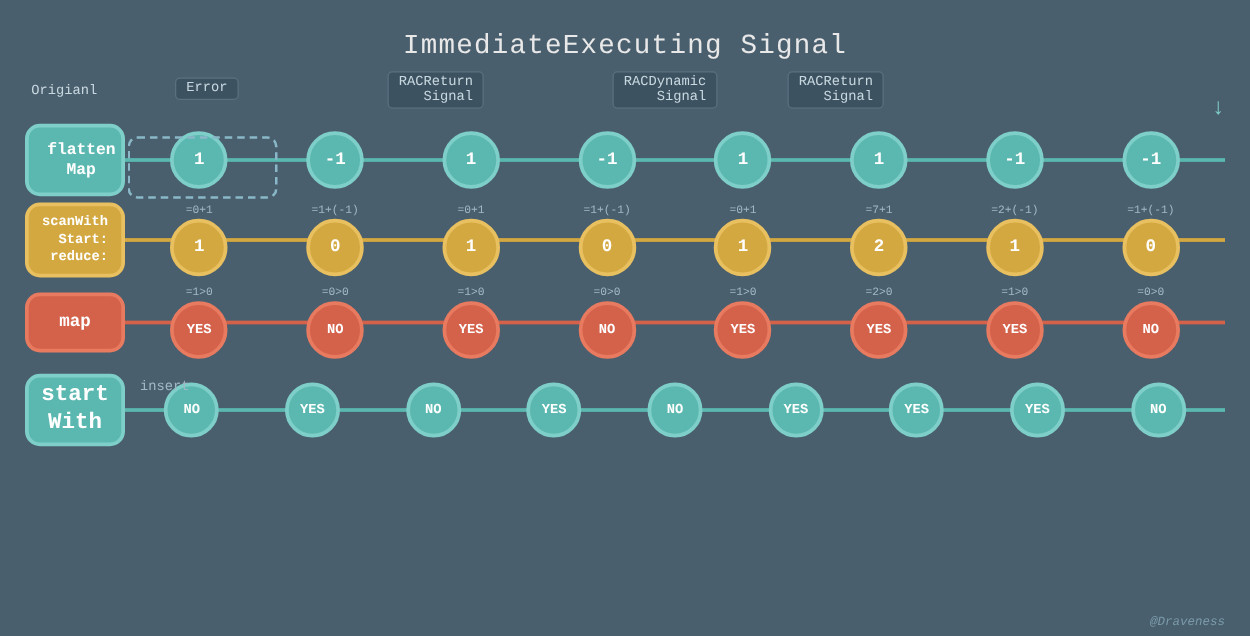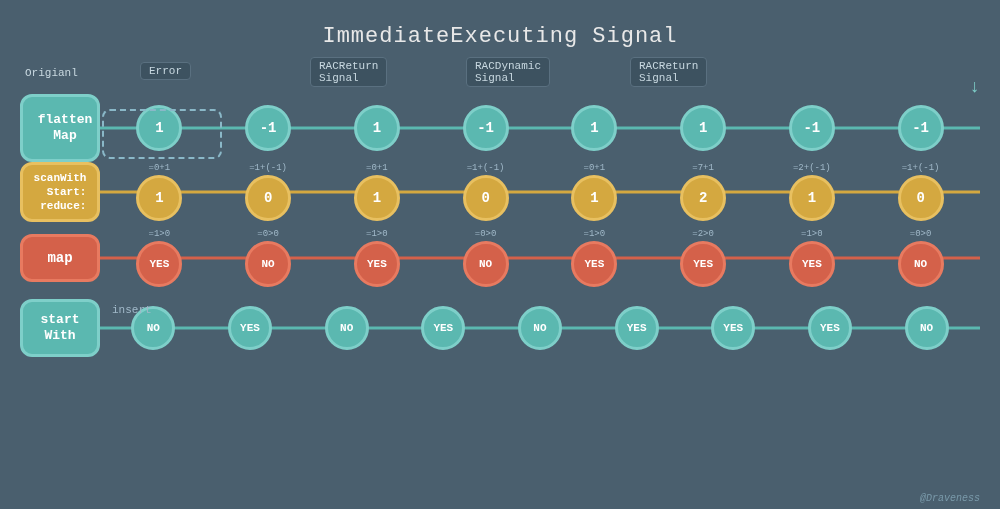--- a/index.html
+++ b/index.html
@@ -123,21 +123,21 @@
     .line-yellow { background: #d4a840; }
     .line-red { background: #d4614a; }
 
     .header-box {
       background: #3d5260;
       border: 1px solid #5a7080;
       border-radius: 4px;
       padding: 2px 8px;
       font-size: 11px;
       color: #c8d8e0;
-      text-align: left;
+      text-align: right;
       font-family: 'Courier New', Courier, monospace;
       white-space: nowrap;
     }
 
     .draveness {
       position: absolute;
       bottom: 5px;
       right: 20px;
       font-size: 10px;
       color: #7a9aaa;
@@ -157,35 +157,35 @@
 
     <div style="position:absolute; left:30px; top:5px;">
       <div class="header-box">Error</div>
     </div>
 
     <div style="position:absolute; left:200px; top:0px; text-align:center;">
       <div class="header-box" style="white-space:pre-line;">RACReturn
 Signal</div>
     </div>
 
-    <div style="position:absolute; left:356px; top:0px; text-align:center;">
+    <div style="position:absolute; left:380px; top:0px; text-align:center;">
       <div class="header-box" style="white-space:pre-line;">RACDynamic
 Signal</div>
     </div>
 
     <div style="position:absolute; left:520px; top:0px; text-align:center;">
       <div class="header-box" style="white-space:pre-line;">RACReturn
 Signal</div>
     </div>
 
     <div style="position:absolute; right:0px; top:20px; color:#7ecfc9; font-size:18px;">↓</div>
   </div>
 
   <div class="row-container" style="height:58px; margin-bottom:4px;">
-    <div class="row-label teal-label" style="width:78px; height:68px; border-radius:12px; border:3px solid #7ecfc9; font-size:13px; white-space:pre-line;padding-left:16px;">flatten
+    <div class="row-label teal-label" style="width:78px; height:58px; border-radius:12px; border:3px solid #7ecfc9; font-size:13px; white-space:pre-line;padding-left:16px;">flatten
 Map</div>
     <div class="row-line-area">
       <div class="row-line line-teal"></div>
 
       <div style="position:absolute; border:2px dashed #8ab8c8; border-radius:8px; left:2px; top:4px; width:120px; height:50px; z-index:3; pointer-events:none;"></div>
       <div class="nodes-row">
         <div class="node-wrapper">
           <div class="node teal-node">1</div>
         </div>
         <div class="node-wrapper">
@@ -291,21 +291,21 @@
         </div>
         <div class="node-wrapper">
           <span class="node-equation">=0&gt;0</span>
           <div class="node red-node" style="font-size:11px;">NO</div>
         </div>
       </div>
     </div>
   </div>
 
   <div class="row-container" style="height:70px; position:relative;">
-    <div class="row-label teal-label" style="width:78px; height:58px; border-radius:12px; border:3px solid #7ecfc9; font-size:13px; white-space:pre-line;">start
+    <div class="row-label teal-label" style="width:78px; height:58px; border-radius:12px; border:3px solid #7ecfc9; font-size:18px; white-space:pre-line;">start
 With</div>
     <div class="row-line-area" style="position:relative;">
 
       <div style="position:absolute; top:-2px; left:12px; font-size:11px; color:#a0b8c8; font-family:'Courier New',monospace; z-index:5;">insert</div>
       <div class="row-line line-teal"></div>
       <div class="nodes-row">
         <div class="node-wrapper">
           <div class="node teal-node" style="font-size:11px; width:44px; height:44px;">NO</div>
         </div>
         <div class="node-wrapper">

